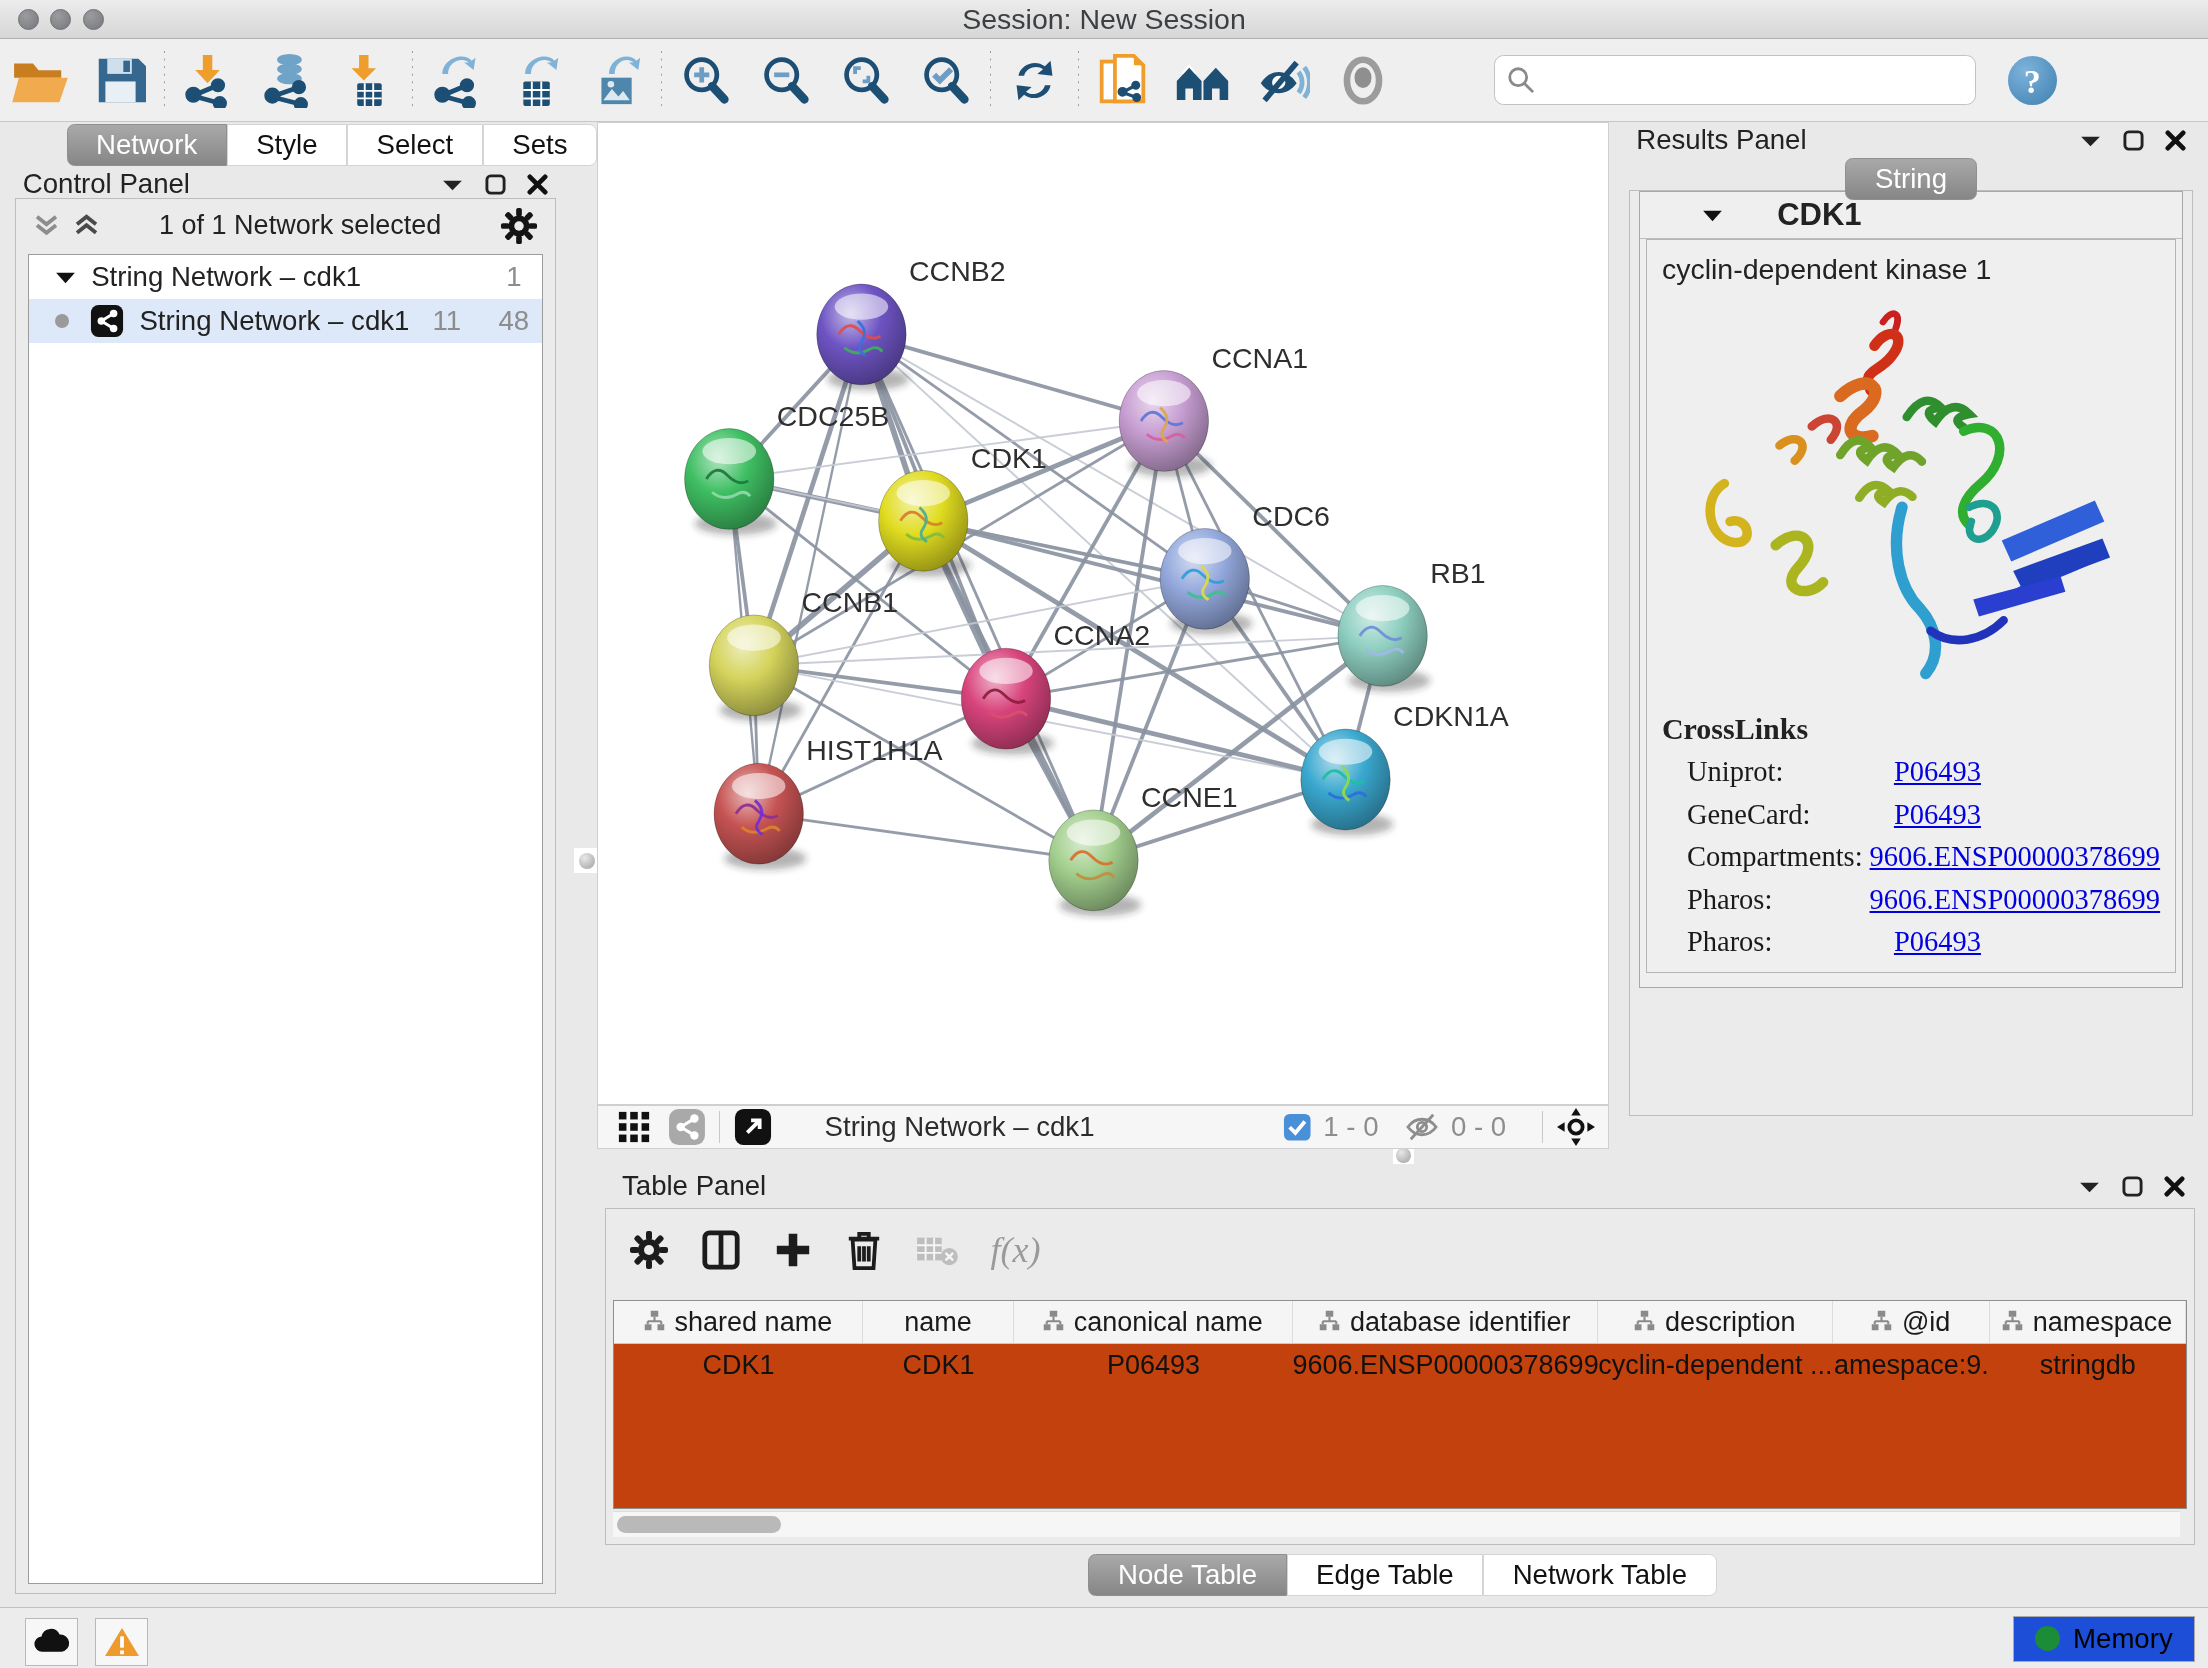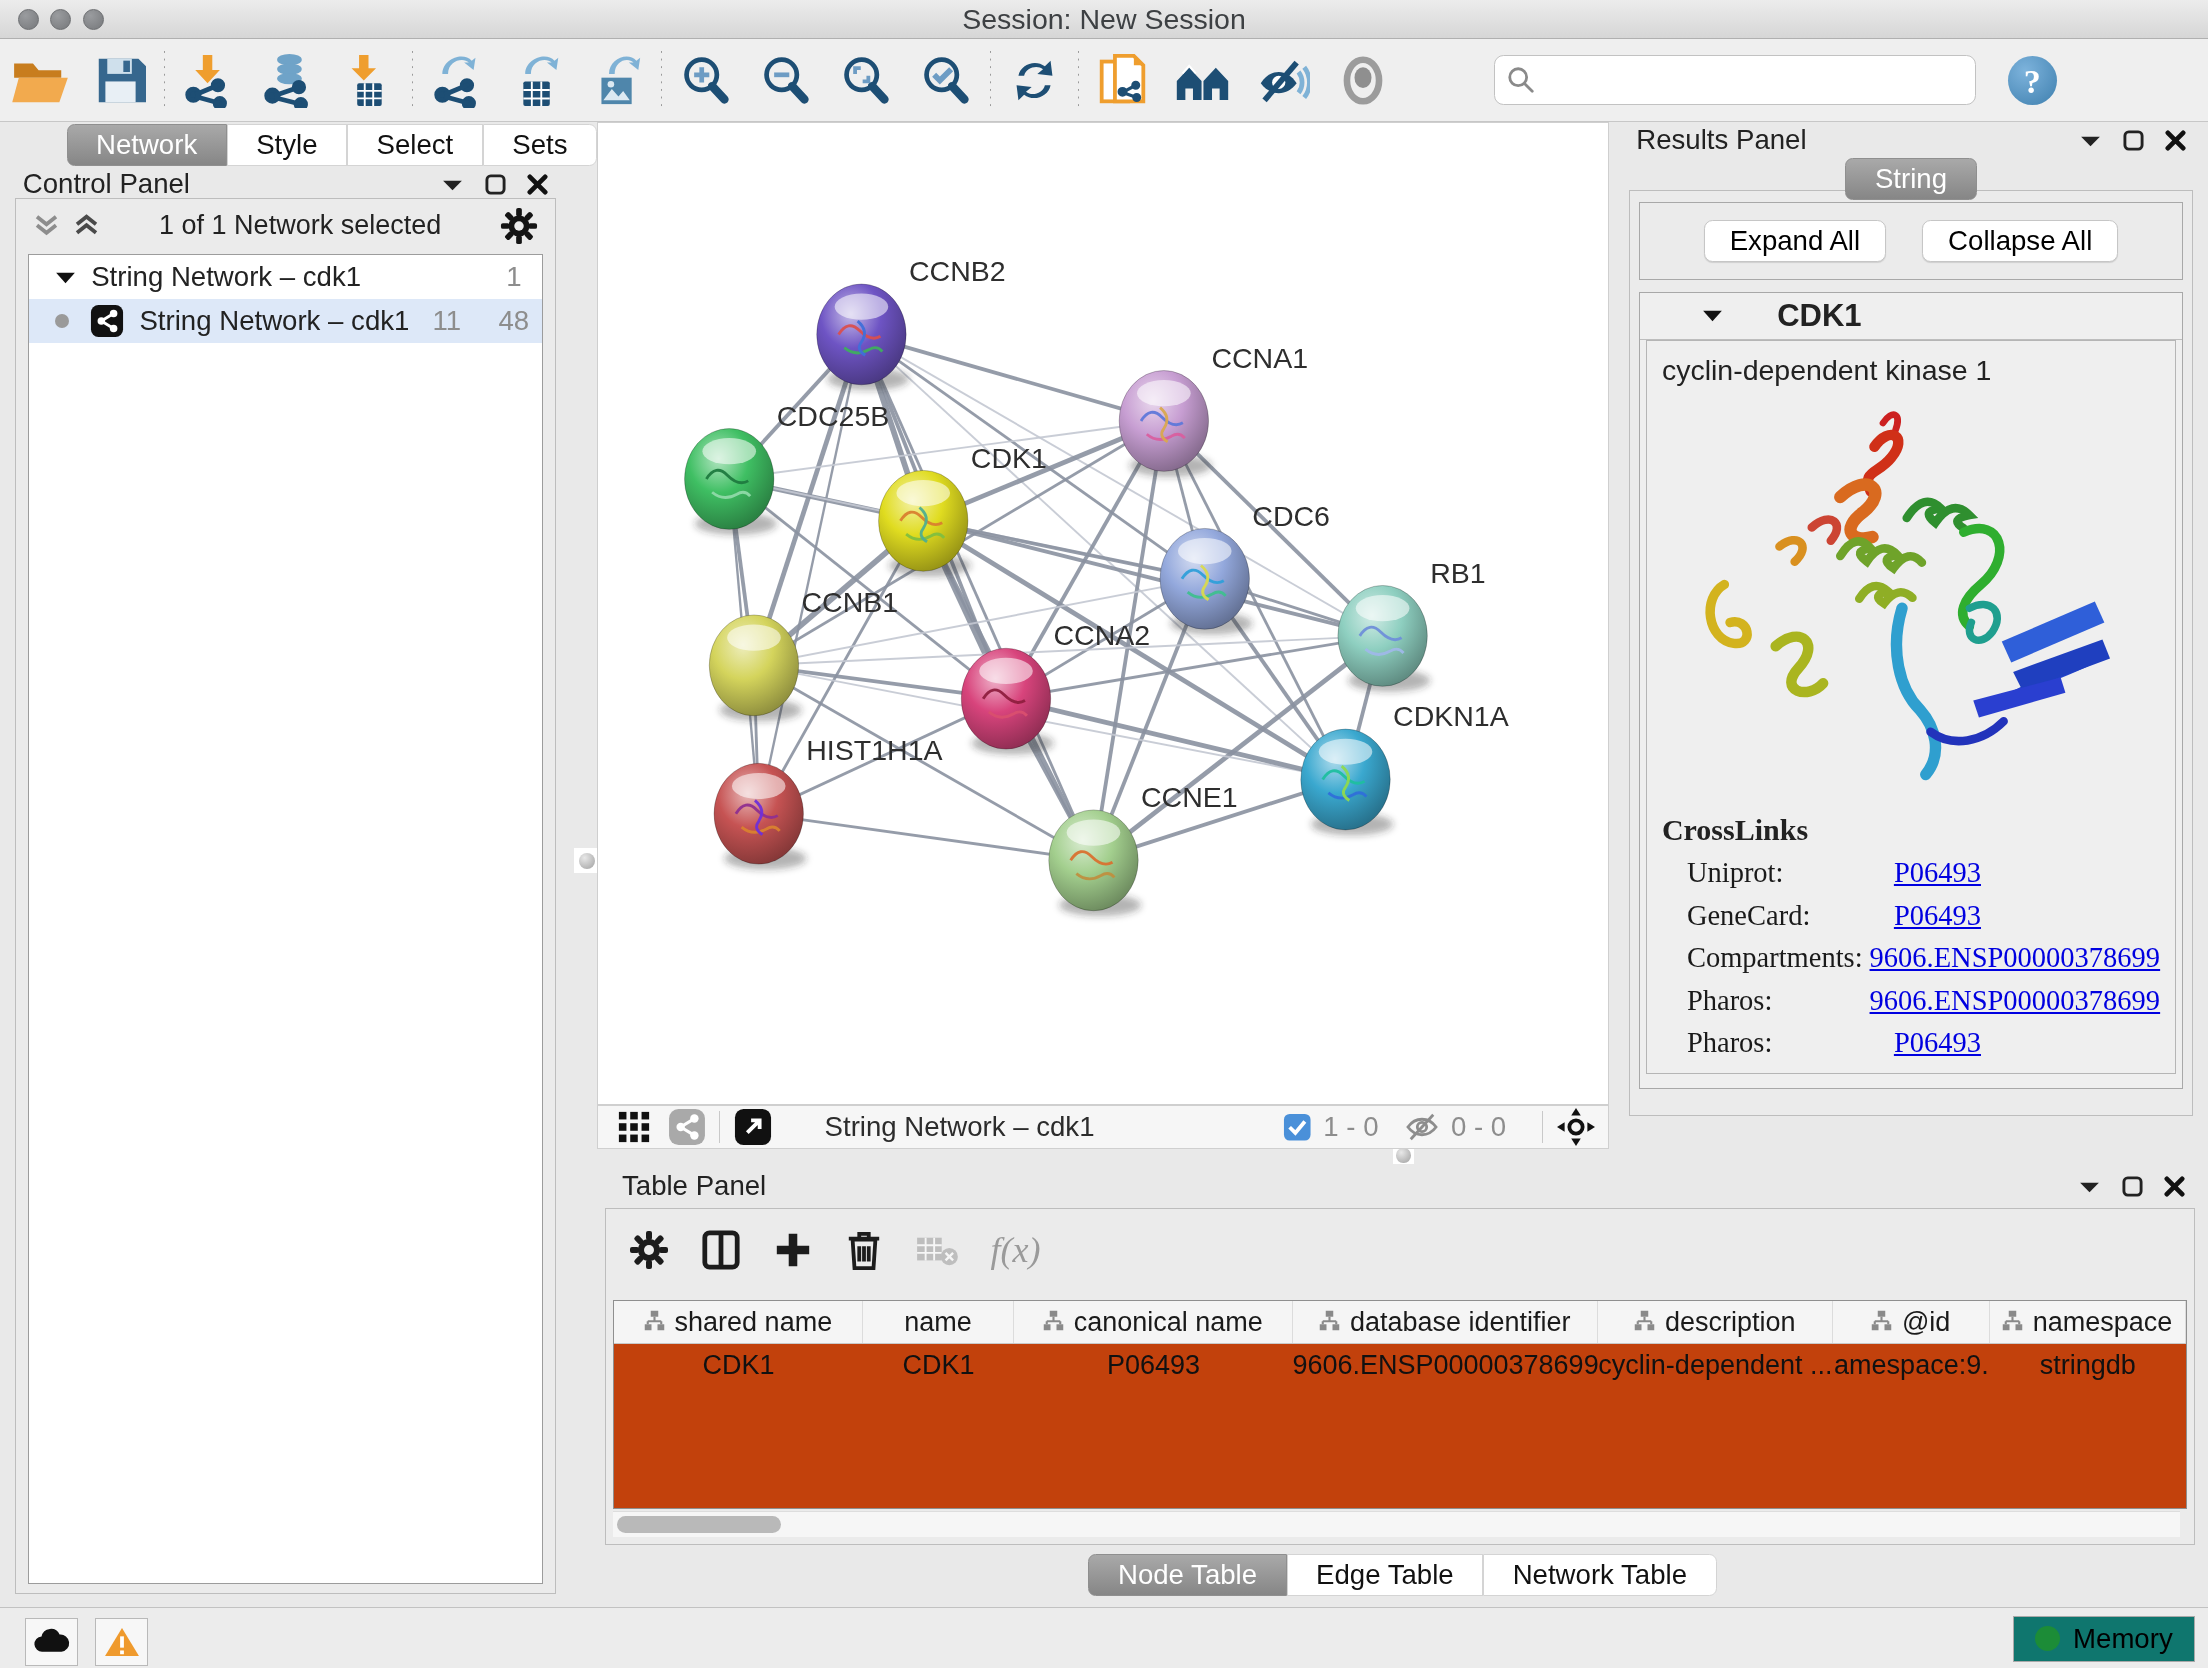--- a/index.html
+++ b/index.html
@@ -72,21 +72,21 @@
   .tbl-row{display:flex;height:42px;}
   .tbl-cell{display:flex;align-items:center;justify-content:center;font-size:27px;color:#111;
     box-sizing:border-box;overflow:hidden;white-space:nowrap;}
   .hscroll{position:absolute;left:7.6px;top:302px;right:13.3px;height:25px;background:#f6f6f6;
     border-top:1px solid #ddd;}
   .hthumb{position:absolute;left:3.8px;top:3.8px;width:164px;height:17px;border-radius:8.6px;background:#b9b9b9;}
   
   #bottom-bar{left:0;top:1607px;width:2208px;height:61px;background:#ececec;border-top:1px solid #c2c2c2;}
   .sb-box{width:51px;height:46px;border:1.9px solid #b9b9b9;background:#f7f7f7;display:flex;
     align-items:center;justify-content:center;}
-  .mem-btn{position:absolute;right:13.3px;top:7.6px;height:46px;background:#0f766e;border:1.9px solid #a9a9a9;
+  .mem-btn{position:absolute;right:13.3px;top:7.6px;height:46px;background:#1d4ed8;border:1.9px solid #a9a9a9;
     display:flex;align-items:center;gap:13.3px;padding:0 21px;font-size:27.6px;cursor:pointer;}
   .mem-dot{width:25px;height:25px;border-radius:50%;background:#1c8c37;}
   .splitter-dot{width:25px;height:25px;background:#fff;display:flex;align-items:center;justify-content:center;}
   .splitter-dot i{width:16px;height:16px;border-radius:50%;display:block;
     background:radial-gradient(circle at 35% 30%,#e8e8e8,#9f9f9f);}
   .net-label{font-size:30px;fill:#2e2e2e;font-family:"Liberation Sans",sans-serif;}
 </style>
 </head>
 <body>
 
@@ -617,24 +617,20 @@
         </svg>
       <svg width="21" height="21" viewBox="0 0 22 22">
           <path d="M3 3 L19 19 M19 3 L3 19" stroke="#111" stroke-width="5" stroke-linecap="round"></path>
         </svg>
     </span>
   </div>
   <div style="display:flex;justify-content:center;position:relative;z-index:2;">
     <div class="tab sel solo">String</div>
   </div>
   <div class="panel-box" style="position:absolute;left:5.7px;top:68px;right:5.7px;height:924px;">
-    <div style="margin:11.4px 9.5px;border:1px solid #a8a8a8;padding:17px 0;display:flex;justify-content:center;gap:36px;">
-      <button class="rp-btn">Expand All</button>
-      <button class="rp-btn">Collapse All</button>
-    </div>
     <div style="margin:0 9.5px;border:1px solid #a8a8a8;height:795px;background:#efefef;">
       <div style="display:flex;align-items:center;height:46px;border-bottom:1px solid #bdbdbd;">
         <svg width="23" height="15" style="margin:0 53px 0 61px;" viewBox="0 0 24 16">
           <polygon points="2,3 22,3 12,14" fill="#111"></polygon>
         </svg>
         <span style="font-size:31px;font-weight:bold;">CDK1</span>
       </div>
       <div style="margin:0 5.7px;border:1px solid #b5b5b5;height:734px;padding:13.3px 15px;box-sizing:border-box;">
         <div style="font-size:28.5px;">cyclin-dependent kinase 1</div>
 

